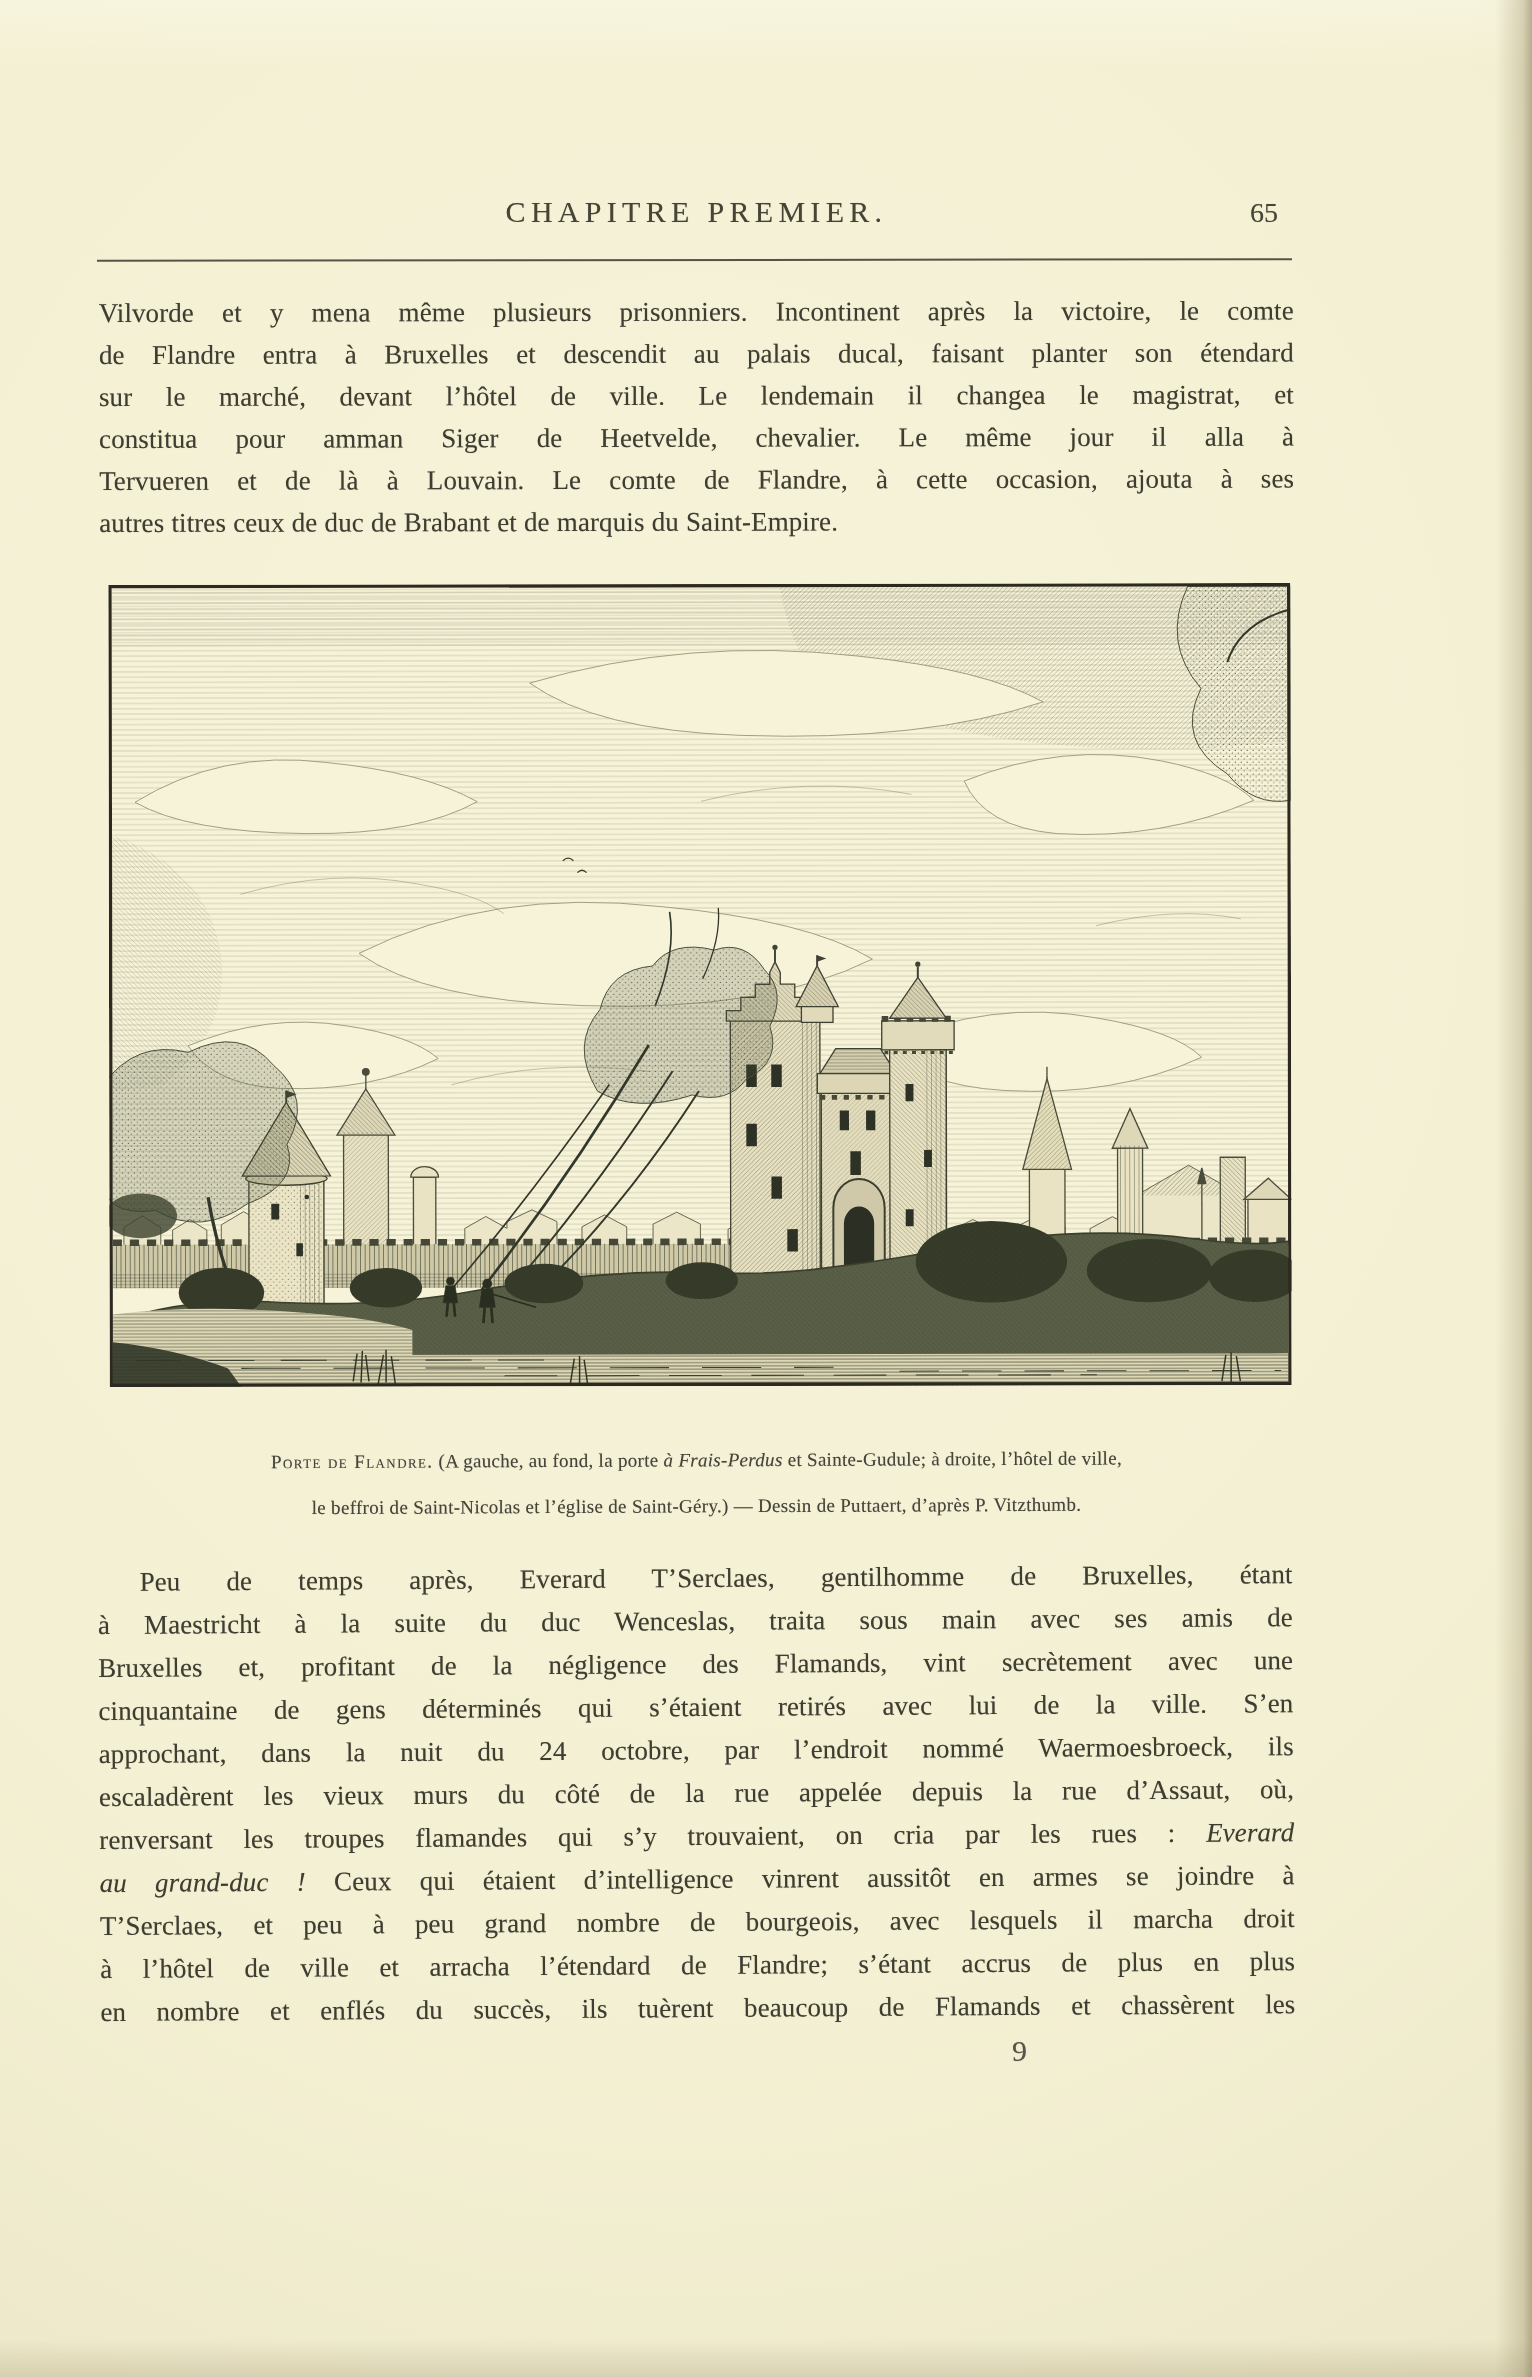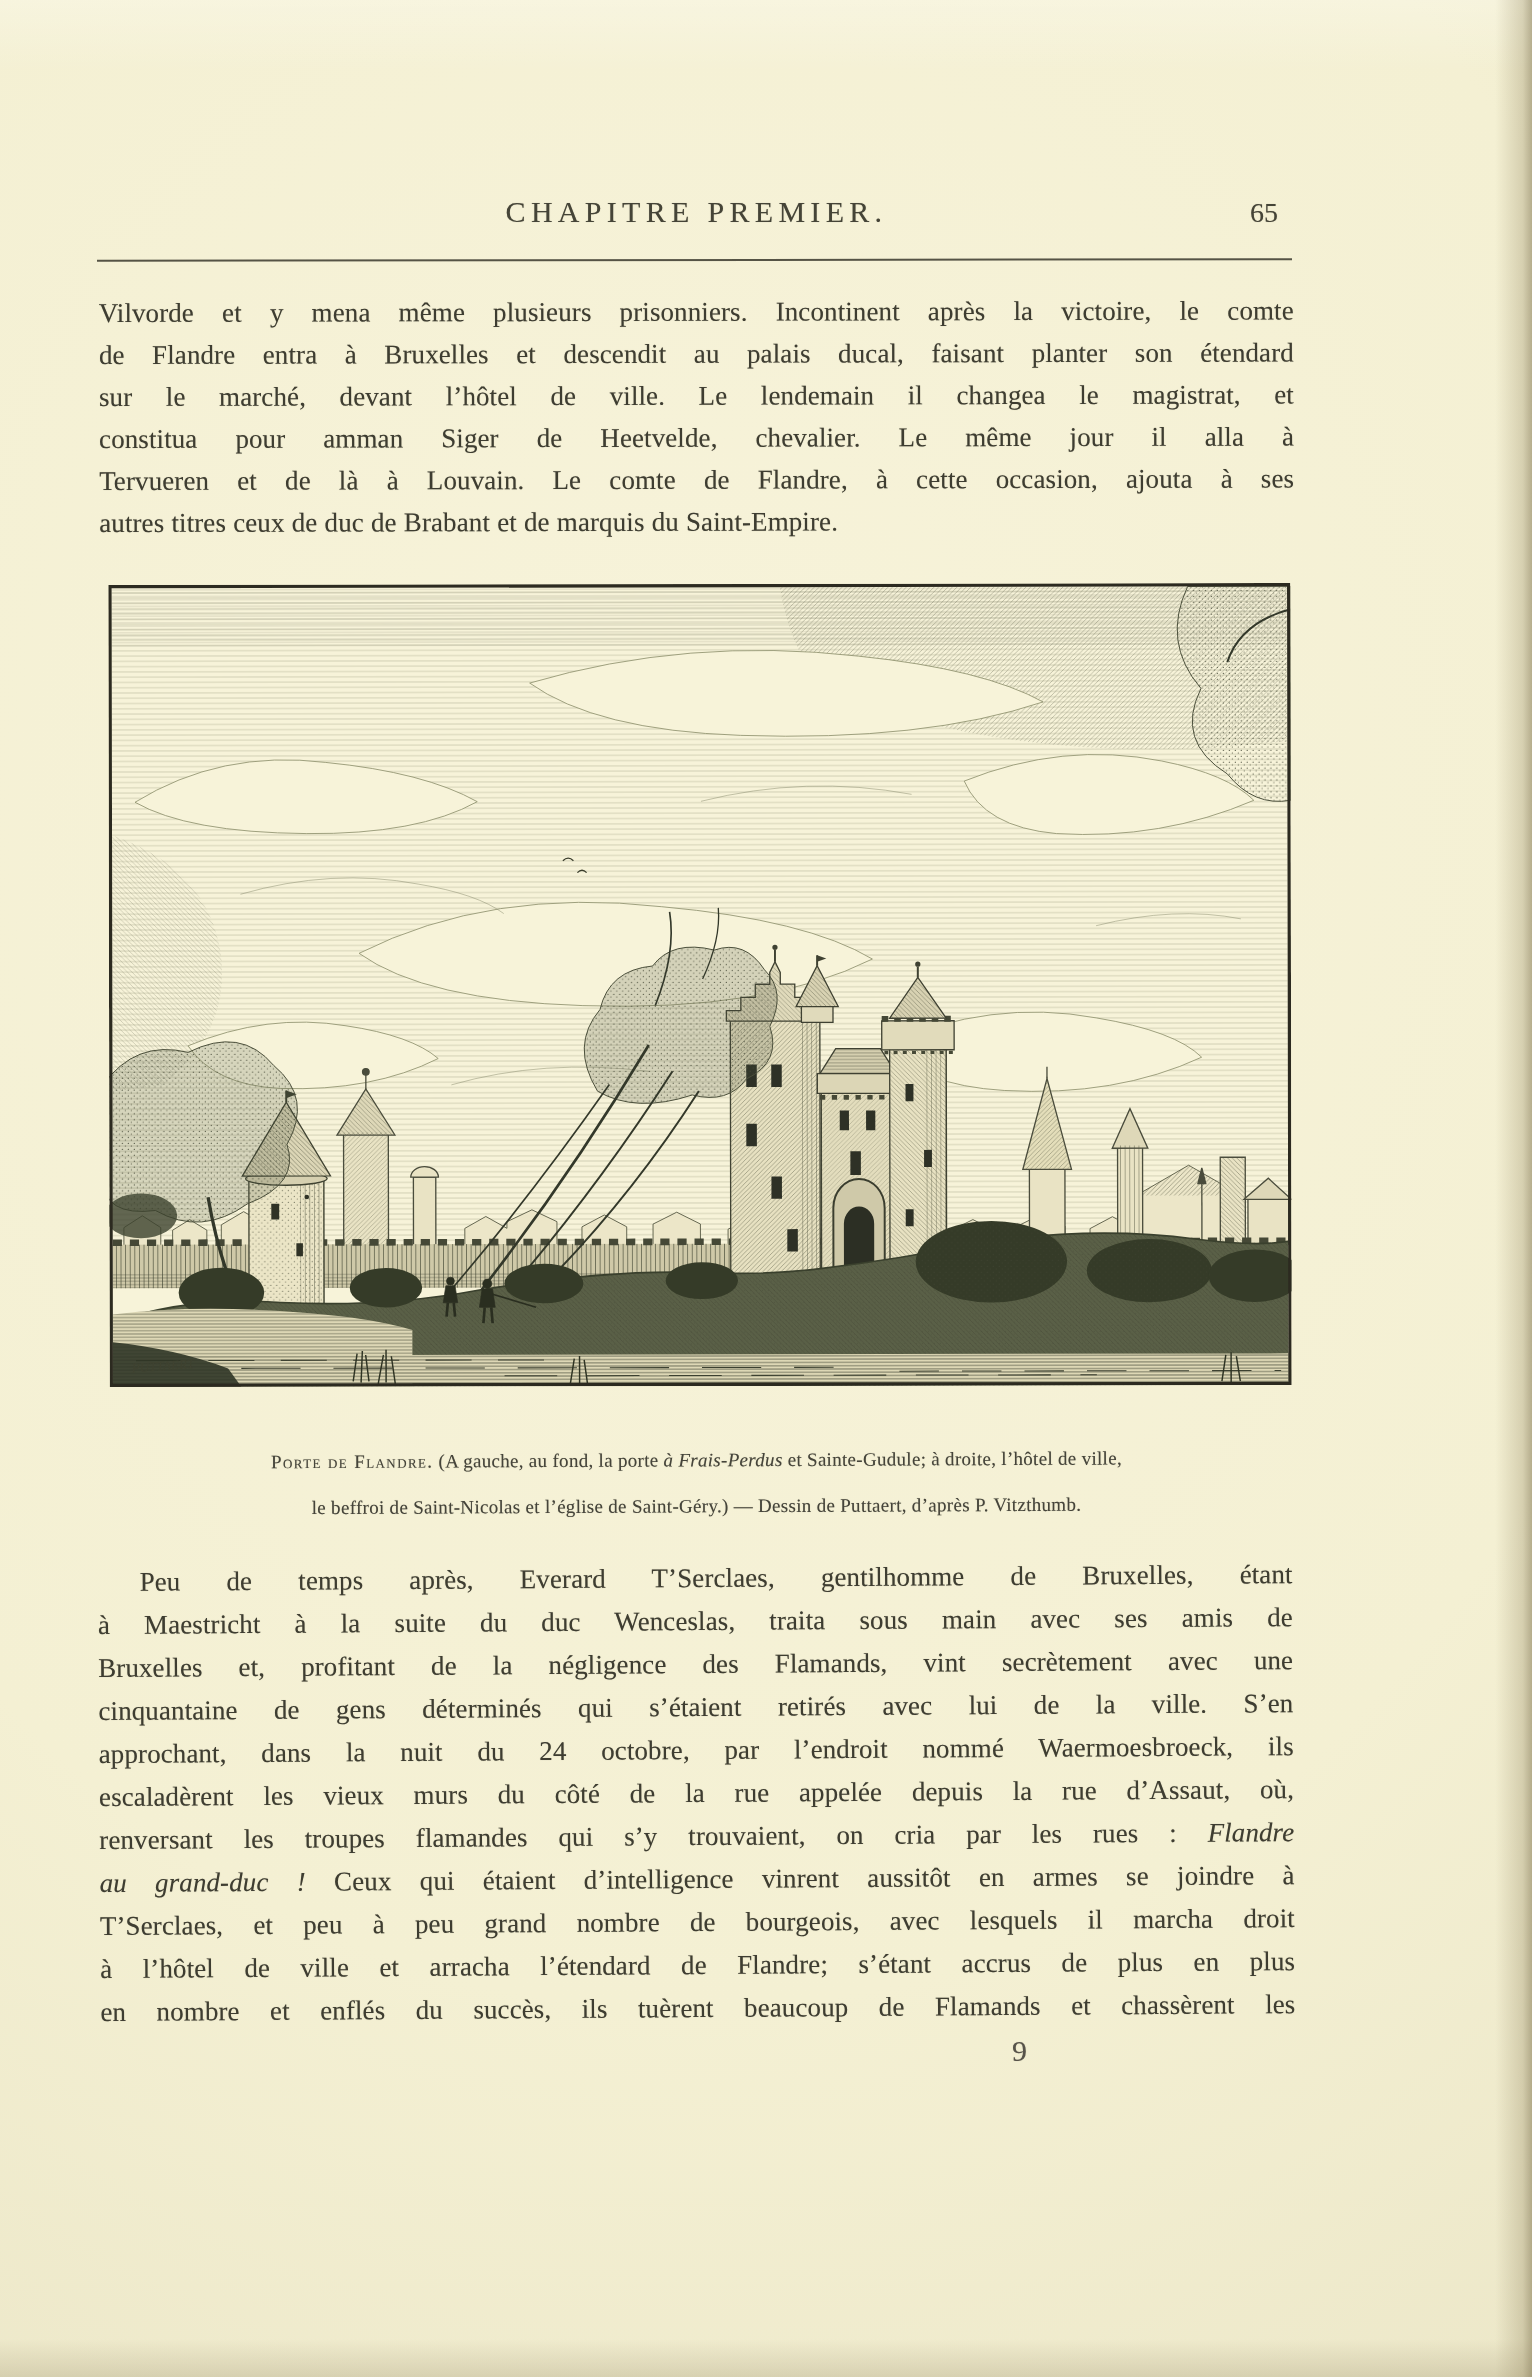--- a/index.html
+++ b/index.html
@@ -317,21 +317,21 @@
   </div>
   <div class="caption cap2 txt">le beffroi de Saint-Nicolas et l’église de Saint-Géry.) — Dessin de Puttaert, d’après P. Vitzthumb.</div>
 
   <div class="para para2 txt">
     <div class="line first">Peu de temps après, Everard T’Serclaes, gentilhomme de Bruxelles, étant</div>
     <div class="line">à Maestricht à la suite du duc Wenceslas, traita sous main avec ses amis de</div>
     <div class="line">Bruxelles et, profitant de la négligence des Flamands, vint secrètement avec une</div>
     <div class="line">cinquantaine de gens déterminés qui s’étaient retirés avec lui de la ville. S’en</div>
     <div class="line">approchant, dans la nuit du 24 octobre, par l’endroit nommé Waermoesbroeck, ils</div>
     <div class="line">escaladèrent les vieux murs du côté de la rue appelée depuis la rue d’Assaut, où,</div>
-    <div class="line"><span>renversant les troupes flamandes qui s’y trouvaient, on cria par les rues : </span><span class="it">Flandre</span></div>
+    <div class="line"><span>renversant les troupes flamandes qui s’y trouvaient, on cria par les rues : </span><span class="it">Everard</span></div>
     <div class="line"><span class="it">au grand-duc !</span><span> Ceux qui étaient d’intelligence vinrent aussitôt en armes se joindre à</span></div>
     <div class="line">T’Serclaes, et peu à peu grand nombre de bourgeois, avec lesquels il marcha droit</div>
     <div class="line">à l’hôtel de ville et arracha l’étendard de Flandre; s’étant accrus de plus en plus</div>
     <div class="line">en nombre et enflés du succès, ils tuèrent beaucoup de Flamands et chassèrent les</div>
   </div>
 
   <div class="sig-mark txt">9</div>
 
 </div>
 

